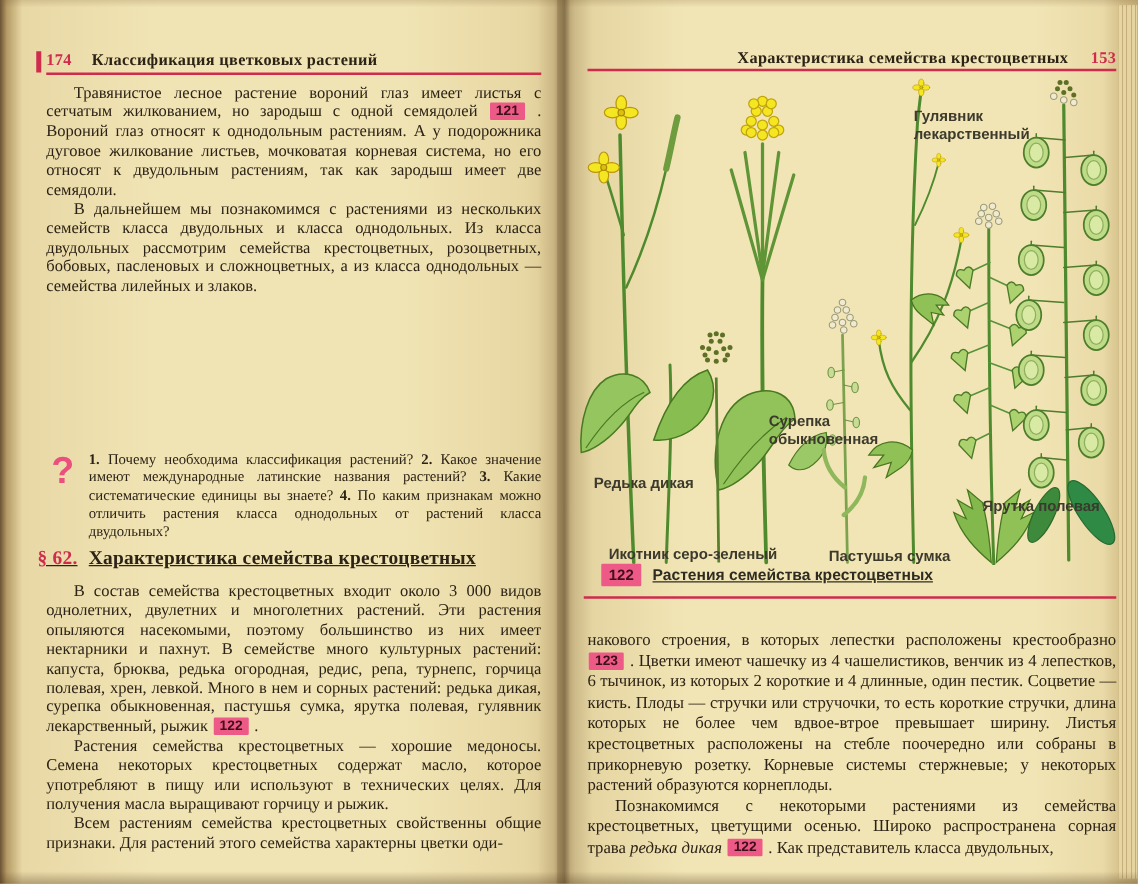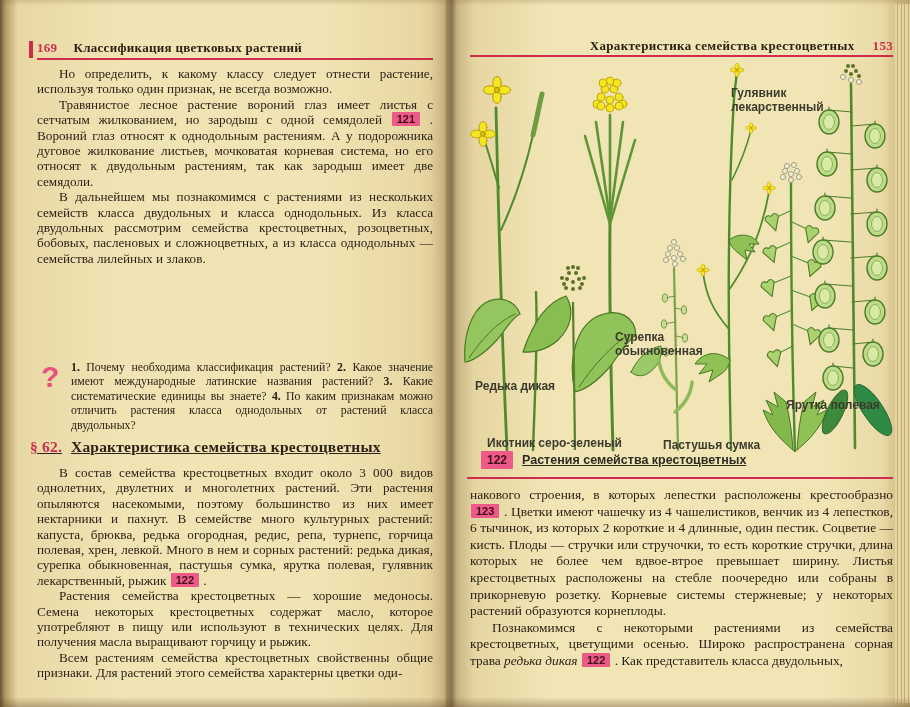--- a/index.html
+++ b/index.html
@@ -47,21 +47,21 @@
   .rule{position:absolute;height:2px;background:var(--red);}
   #rule-left{left:37px;width:396px;top:58px;}
   #rule-right{left:470px;width:423px;top:55px;}
   #figure-rule{left:467px;width:426px;top:477px;}
   #margin-mark{position:absolute;left:29px;top:41px;width:4px;height:17px;background:var(--red);}
 
   
   .bodytext{position:absolute;color:var(--ink);}
   #left-body-1{left:37px;top:66px;width:396px;}
   #left-body-2{left:37px;top:465px;width:396px;}
-  #right-body{left:470px;top:487px;width:423px;}
+  #right-body{left:470px;top:504px;width:423px;}
   .bodytext p{margin:0;text-indent:22px;text-align:justify;
     font:13.2px/15.4px "Liberation Serif",serif;}
   #right-body p{font:13.4px/16.6px "Liberation Serif",serif;}
   .bodytext p.noindent{text-indent:0;}
   .bodytext em{font-style:italic;}
   .fig-badge{display:inline-block;background:var(--pink);color:#401019;
     font:bold 11px/14px "Liberation Sans",sans-serif;padding:0 5px;margin:0 1px;
     border-radius:1px;transform:translateY(-1px);text-indent:0;}
 
   
@@ -97,27 +97,26 @@
 
 <div class="page" id="left-page"></div>
 <div class="page" id="right-page"></div>
 <div id="page-edge-stack"></div>
 <div id="gutter-shadow"></div>
 <div id="top-vignette"></div>
 <div id="bottom-vignette"></div>
 
 <div id="margin-mark"></div>
 <div class="runhead" id="runhead-left">
-  <span class="pagenum">169</span>
+  <span class="pagenum">174</span>
   <span class="runtitle">Классификация цветковых растений</span>
 </div>
 <div class="rule" id="rule-left"></div>
 
 <div class="bodytext" id="left-body-1">
-    <p class="para">Но определить, к какому классу следует отнести растение, используя только один признак, не всегда возможно.</p>
     <p class="para">Травянистое лесное растение вороний глаз имеет листья с сетчатым жилкованием, но зародыш с одной семядолей <span class="fig-badge">121</span> . Вороний глаз относят к однодольным растениям. А у подорожника дуговое жилкование листьев, мочковатая корневая система, но его относят к двудольным растениям, так как зародыш имеет две семядоли.</p>
     <p class="para">В дальнейшем мы познакомимся с растениями из нескольких семейств класса двудольных и класса однодольных. Из класса двудольных рассмотрим семейства крестоцветных, розоцветных, бобовых, пасленовых и сложноцветных, а из класса однодольных — семейства лилейных и злаков.</p>
   </div>
 
 <div id="questions">
   <span id="question-mark">?</span>
   <div class="bodytext" id="questions-text" style="position:static;">
       <p class="para noindent"><strong>1.</strong> Почему необходима классификация растений? <strong>2.</strong> Какое значение имеют международные латинские названия растений? <strong>3.</strong> Какие систематические единицы вы знаете? <strong>4.</strong> По каким признакам можно отличить растения класса однодольных от растений класса двудольных?</p>
     </div>
 </div>

